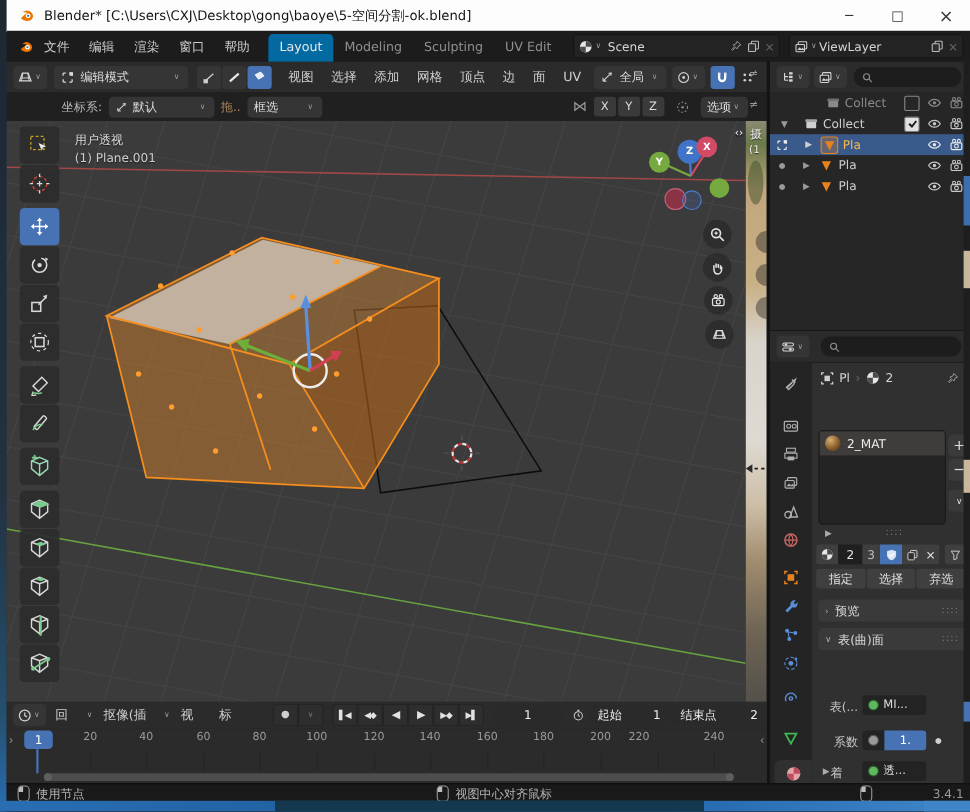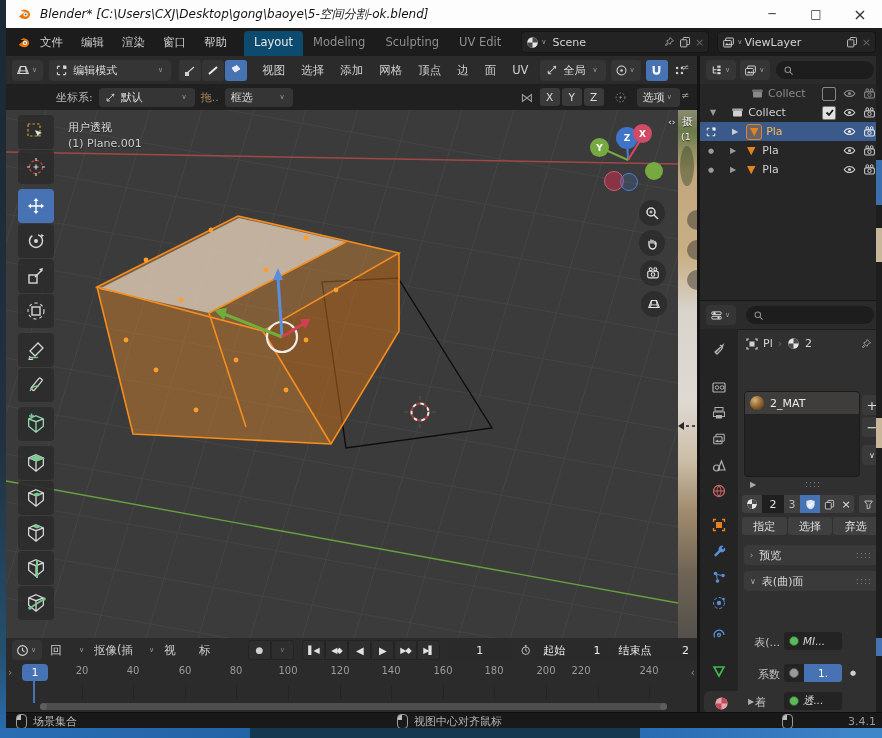--- a/index.html
+++ b/index.html
@@ -2,33 +2,33 @@
 <html><head>
 <meta charset="utf-8">
 <style>
   html,body{margin:0;padding:0;background:#10161d;}
   .screen{position:relative;width:882px;height:738px;overflow:hidden;
     font-family:"DejaVu Sans","Liberation Sans",sans-serif;
     background:#223140;color:#c8c8c8;font-size:11px;
     -webkit-font-smoothing:antialiased;}
   .abs{position:absolute;}
   .row{display:flex;align-items:center;}
-  .nosel{white-space:nowrap;overflow:hidden;font-style:italic;}
+  .nosel{white-space:nowrap;overflow:hidden;}
 
   
   .titlebar{left:6px;top:0;width:876px;height:28px;background:#fdfdfd;display:flex;align-items:center;border-bottom:1px solid #d8d8d8;}
   .title-text{color:#141414;font-size:12px;margin-left:8px;}
   .winbtn{width:44px;height:28px;display:flex;align-items:center;justify-content:center;color:#333;font-size:12px;}
   .winbtns{margin-left:auto;display:flex;}
 
   
   .topbar{left:6px;top:28px;width:876px;height:28px;background:#1c1c1c;display:flex;align-items:center;border-bottom:1px solid #101010;}
   .menu-item{padding:0 9px;color:#cdcdcd;font-size:11.5px;height:28px;line-height:28px;}
   .ws-tab{padding:3px 10px;color:#8f8f8f;font-size:11.5px;border-radius:4px 4px 0 0;margin-top:4px;height:21px;line-height:16px;}
-  .ws-tab.active{background:#0c4a6e;color:#e8e8e8;}
+  .ws-tab.active{background:#0369a1;color:#e8e8e8;}
   .sel-widget{display:flex;align-items:center;background:#232323;border:1px solid #151515;border-radius:4px;height:20px;padding:0 4px;color:#d4d4d4;}
   .chev{font-size:7px;color:#9a9a9a;margin:0 2px;}
   .dim{color:#666;}
 
   
   .vh{left:6px;top:56px;width:691px;height:28px;background:#2b2b2b;border-bottom:1px solid #1e1e1e;display:flex;align-items:center;}
   .vh .menu-item{padding:0 8px;font-size:11.5px;color:#d0d0d0;}
   .fieldbtn{display:flex;align-items:center;background:#353535;border-radius:4px;height:21px;padding:0 6px;color:#dedede;}
   .smbtn{width:22px;height:21px;background:#353535;border-radius:3px;display:flex;align-items:center;justify-content:center;margin-right:1px;}
   .smbtn.active{background:#4772b3;}
@@ -988,21 +988,21 @@
       <div class="tickline" style="left:643px"></div>
     <div class="abs" style="left:27px;top:19px;width:2px;height:22px;background:#4772b3"></div>
     <div class="cfpill">1</div>
     <span class="abs" style="left:2px;top:4px;color:#8a8a8a">›</span>
     <span class="abs" style="right:2px;top:4px;color:#8a8a8a">‹</span>
     <div class="scrollbar"></div>
   </div>
 
   <div class="abs statusbar">
     <span class="mouseico" style="margin-left:10px"></span>
-    <span>场景集合</span>
+    <span>使用节点</span>
     <span class="mouseico" style="margin-left:320px"></span>
     <span>视图中心对齐鼠标</span>
     <span class="mouseico" style="margin-left:280px"></span>
     <span class="version">3.4.1</span>
   </div>
 
   <div class="abs" style="left:876px;top:56px;width:6px;height:656px;background:#1e1e1e">
     <div class="abs" style="left:0;top:104px;width:6px;height:45px;background:#3d6fae"></div>
     <div class="abs" style="left:0;top:172px;width:6px;height:34px;background:#c9b79b"></div>
     <div class="abs" style="left:0;top:362px;width:6px;height:30px;background:#c9b79b"></div>

